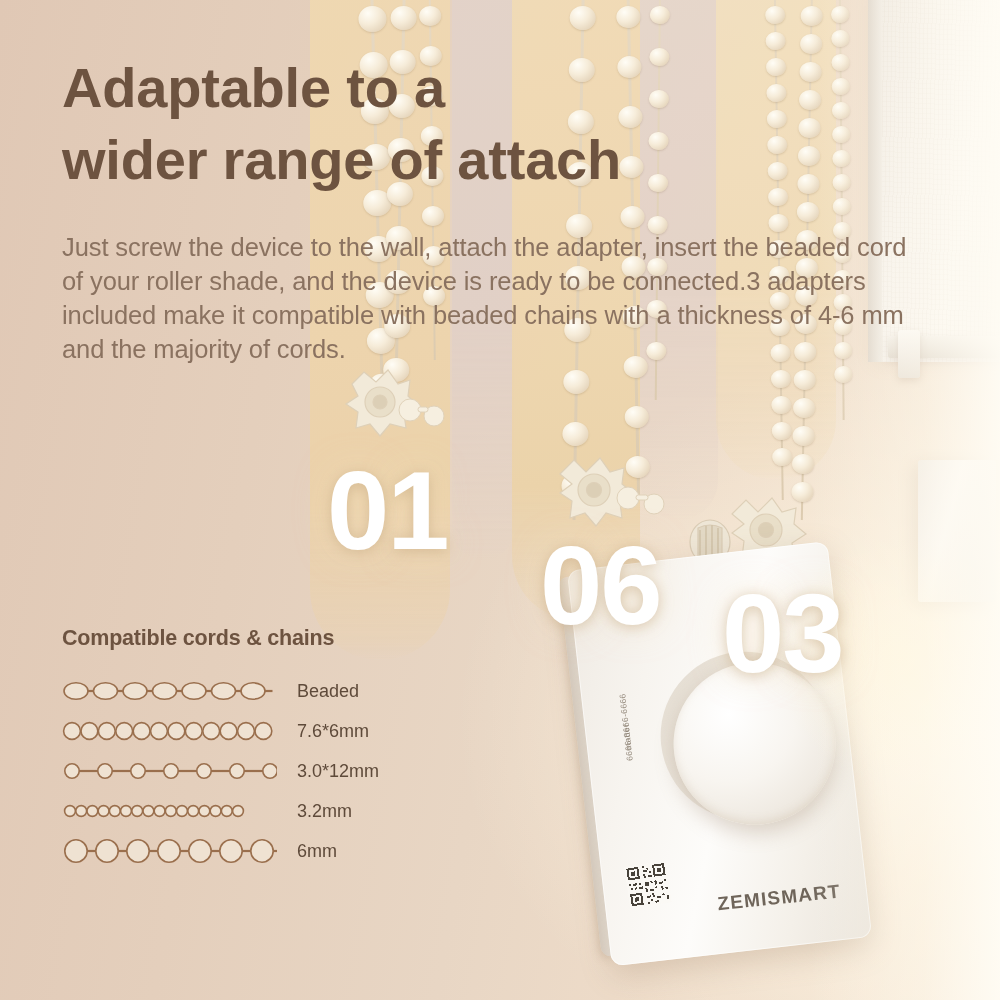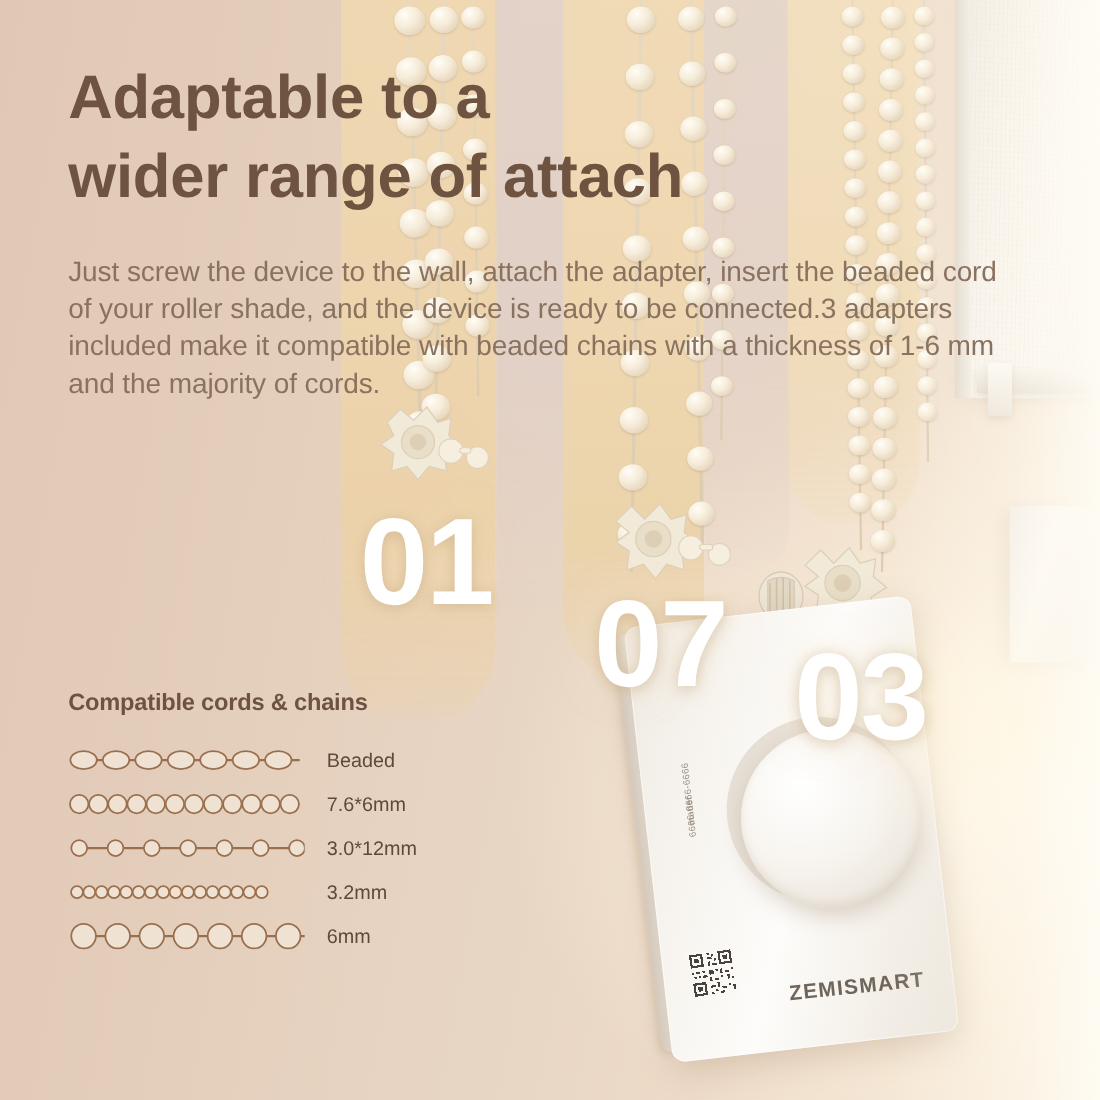--- a/index.html
+++ b/index.html
@@ -384,24 +384,24 @@
   </div>
 
   <div class="glow-03"></div>
   <div class="glow-right"></div>
 
   <div class="headline">
     <span>Adaptable to a</span>
     <span class="l2">wider range of attach</span>
   </div>
 
-  <div class="body-copy">Just screw the device to the wall, attach the adapter, insert the beaded cord of your roller shade, and the device is ready to be connected.3 adapters included make it compatible with beaded chains with a thickness of 1-6 mm and the majority of cords.</div>
+  <div class="body-copy">Just screw the device to the wall, attach the adapter, insert the beaded cord of your roller shade, and the device is ready to be connected.3 adapters included make it compatible with beaded chains with a thickness of 4-6 mm and the majority of cords.</div>
 
   <div class="numeral n01">01</div>
-  <div class="numeral n02">07</div>
+  <div class="numeral n02">06</div>
   <div class="numeral n03">03</div>
 
   <div class="legend">
     <div class="legend-title">Compatible cords &amp; chains</div>
     <div id="legend-rows">
         <div class="legend-row">
           <div class="legend-glyph"><svg viewBox="0 0 215 30" width="215" height="30">
               <line x1="24" y1="15" x2="33.5" y2="15" stroke="#9a6f4d" stroke-width="2.2"></line>
               <ellipse cx="14" cy="15" rx="12" ry="8.2" fill="#efe2d2" stroke="#9a6f4d" stroke-width="1.6"></ellipse>
               <line x1="53.5" y1="15" x2="63" y2="15" stroke="#9a6f4d" stroke-width="2.2"></line>

